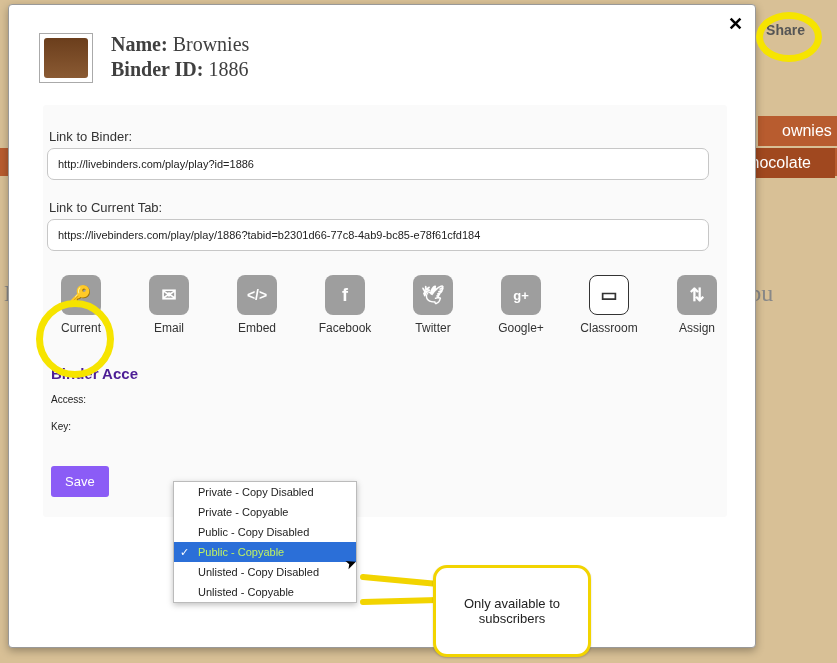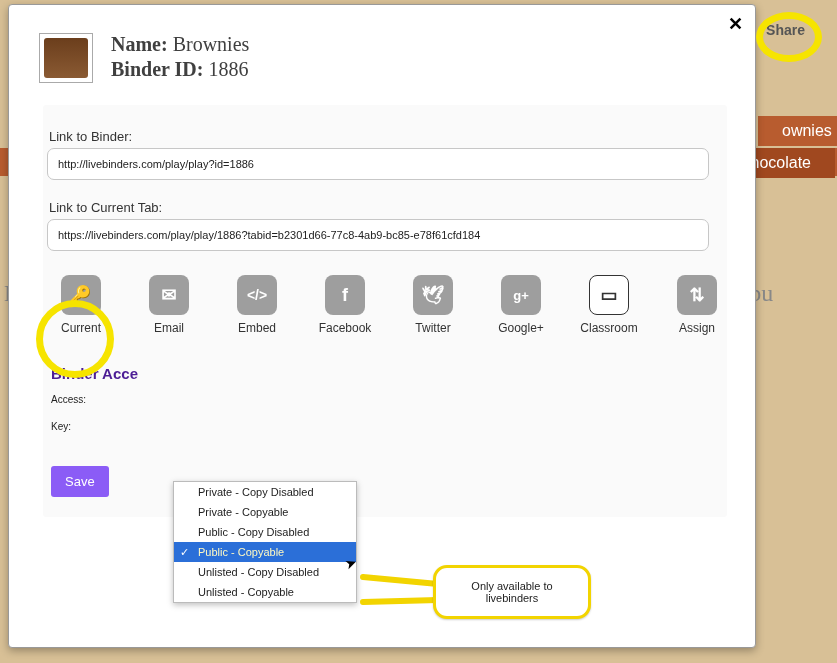--- a/index.html
+++ b/index.html
@@ -85,37 +85,37 @@
   .dropdown {
     position:absolute;
     left:130px; top:376px;
     width:184px;
     background:#fff;
     border:1px solid #bbb;
     box-shadow:0 2px 6px rgba(0,0,0,0.25);
     font-size:11px;
   }
   .dropdown .opt { padding:4px 10px 4px 24px; color:#222; cursor:pointer; position:relative;}
-  .dropdown .opt.sel { background:#2b6fd8; color:#fef9c3;}
+  .dropdown .opt.sel { background:#2b6fd8; color:#bef264;}
   .dropdown .opt.sel::before { content:"✓"; position:absolute; left:6px; color:#fff;}
   .cursor-ptr {
     position:absolute; left:302px; top:450px; font-size:14px;
     transform: rotate(-20deg);
     pointer-events:none;
   }
   .callout {
     position:absolute;
     left:390px; top:460px;
     width:158px;
     border:3px solid #f2d400;
     border-radius:14px;
     background:#fff;
-    padding:12px 8px;
+    padding:28px 8px;
     text-align:center;
-    font-size:11px;
+    font-size:13px;
     color:#222;
     box-shadow:0 1px 2px rgba(0,0,0,0.2);
   }
   .arrow-svg { position:absolute; left:310px; top:467px; pointer-events:none; }
   
   .ring {
     position:absolute;
     border:7px solid #f6e400;
     border-radius:50%;
     pointer-events:none;
@@ -214,20 +214,20 @@
         <div class="opt">Unlisted - Copyable</div>
       </div>
       <div class="cursor-ptr">➤</div>
 
       
       <svg class="arrow-svg" width="90" height="50">
         <path d="M85 12 L10 5 M85 28 L10 30" stroke="#f2d400" stroke-width="6" fill="none" stroke-linecap="round"></path>
       </svg>
       <div class="callout">
         <div>Only available to</div>
-        <div>livebinders</div>
+        <div>subscribers</div>
       </div>
     </div>
   </div>
 </div>
 
 <div class="ring ring1"></div>
 <div class="ring ring2"></div>
 
 </body></html>

